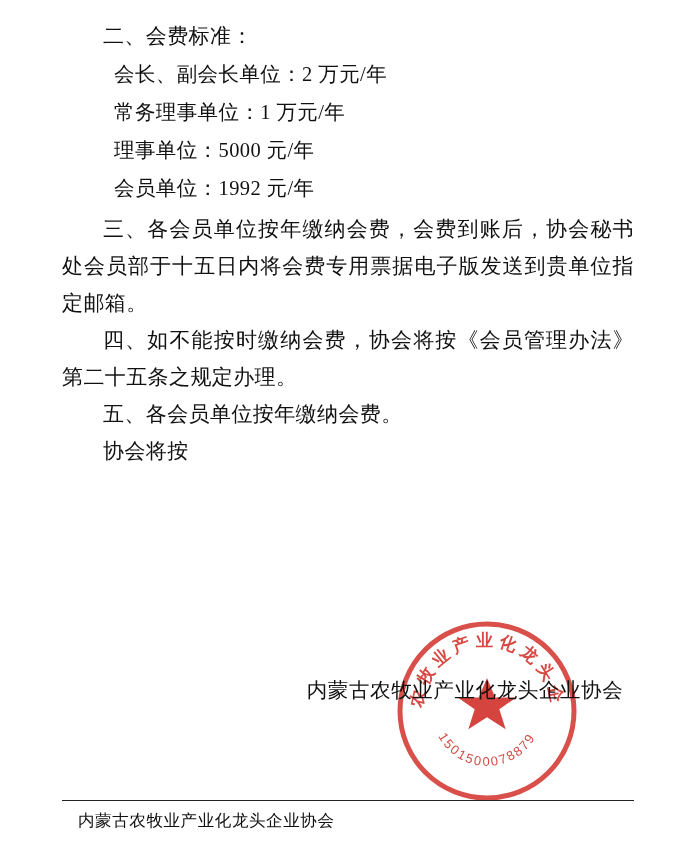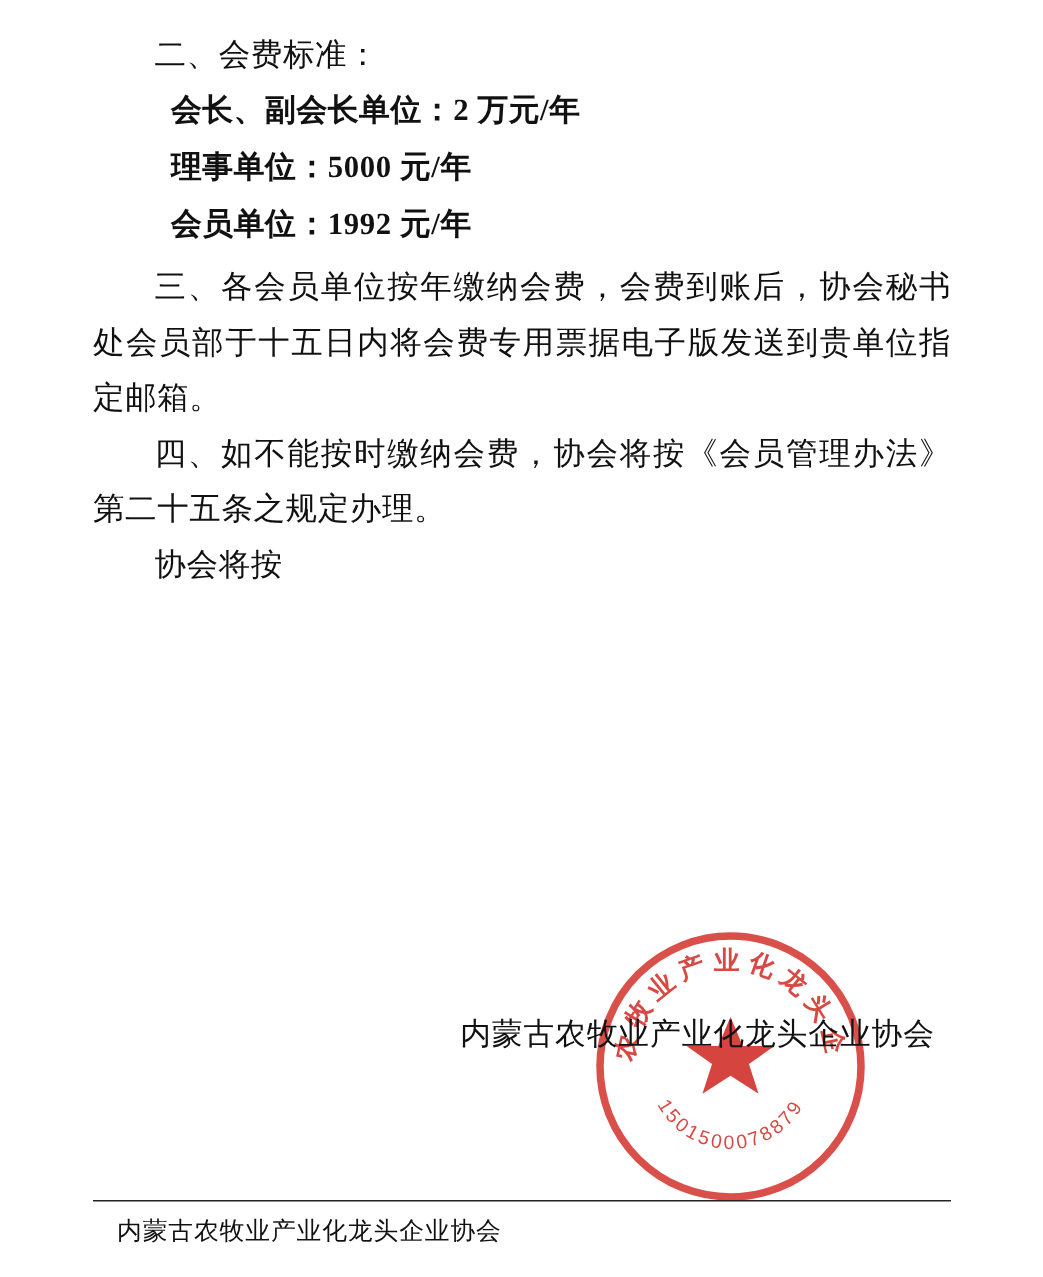--- a/index.html
+++ b/index.html
@@ -33,21 +33,21 @@
     letter-spacing: 0.4px;
     text-align: justify;
     margin: 0;
   }
   .indent2 {
     text-indent: 41px;
   }
   .sub-item {
     font-size: 20.5px;
     line-height: 38px;
-    font-weight: bold;
+    font-weight: normal;
     letter-spacing: 0.4px;
     margin: 0;
     text-indent: 52px;
   }
   .gap-small { height: 4px; }
 
   .sign-block {
     position: absolute;
     right: 60px;
     top: 672px;
@@ -112,27 +112,29 @@
 </head>
 <body>
 
 <div class="page">
 
   <div class="body-text">
 
     <p class="para indent2">二、会费标准：</p>
 
     <p class="sub-item">会长、副会长单位：2 万元/年</p>
+    <p class="sub-item">常务理事单位：1 万元/年</p>
     <p class="sub-item">理事单位：5000 元/年</p>
     <p class="sub-item">会员单位：1992 元/年</p>
 
     <div class="gap-small"></div>
 
     <p class="para indent2">三、各会员单位按年缴纳会费，会费到账后，协会秘书处会员部于十五日内将会费专用票据电子版发送到贵单位指定邮箱。</p>
     <p class="para indent2">四、如不能按时缴纳会费，协会将按《会员管理办法》第二十五条之规定办理。</p>
+    <p class="para indent2">五、各会员单位按年缴纳会费。</p>
     <p class="para indent2">协会将按</p>
 
   </div>
 
   <div class="seal">
     <svg width="182" height="182" viewBox="0 0 182 182" xmlns="http://www.w3.org/2000/svg">
       <defs>
         <path id="sealTopArc" d="M 26,91 A 65,65 0 0 1 156,91"></path>
         <path id="sealBottomArc" d="M 36,91 A 55,55 0 0 0 146,91"></path>
       </defs>

